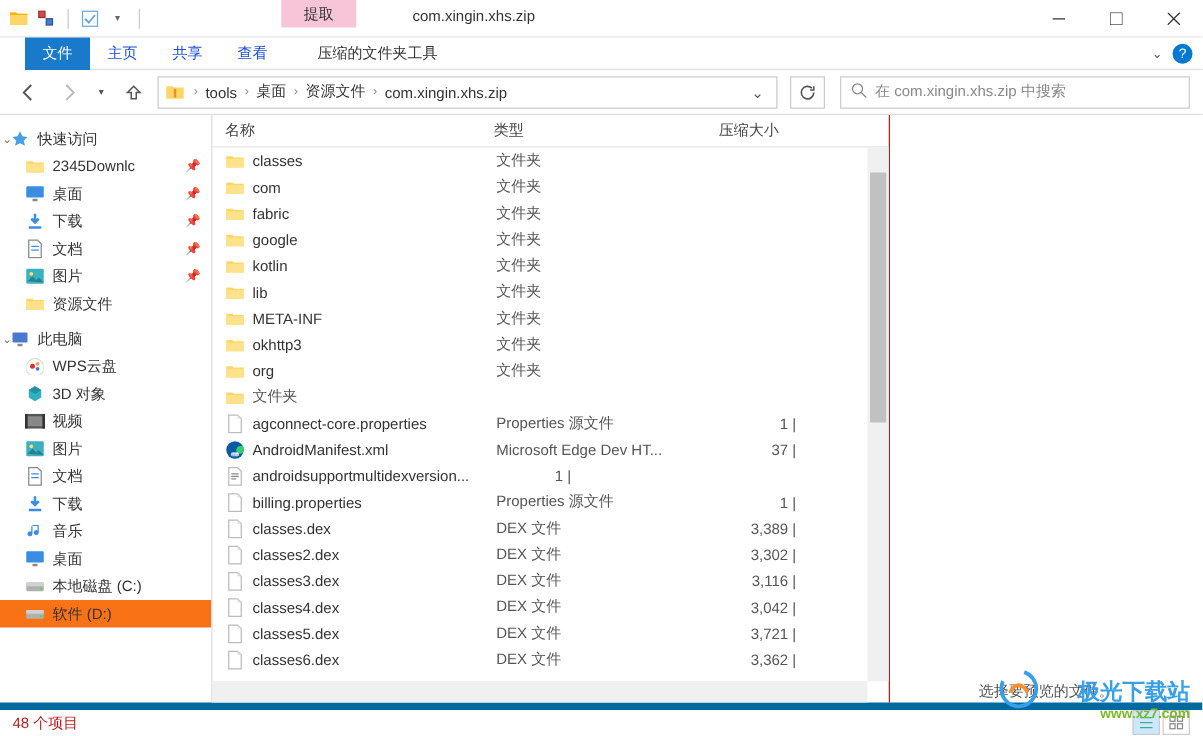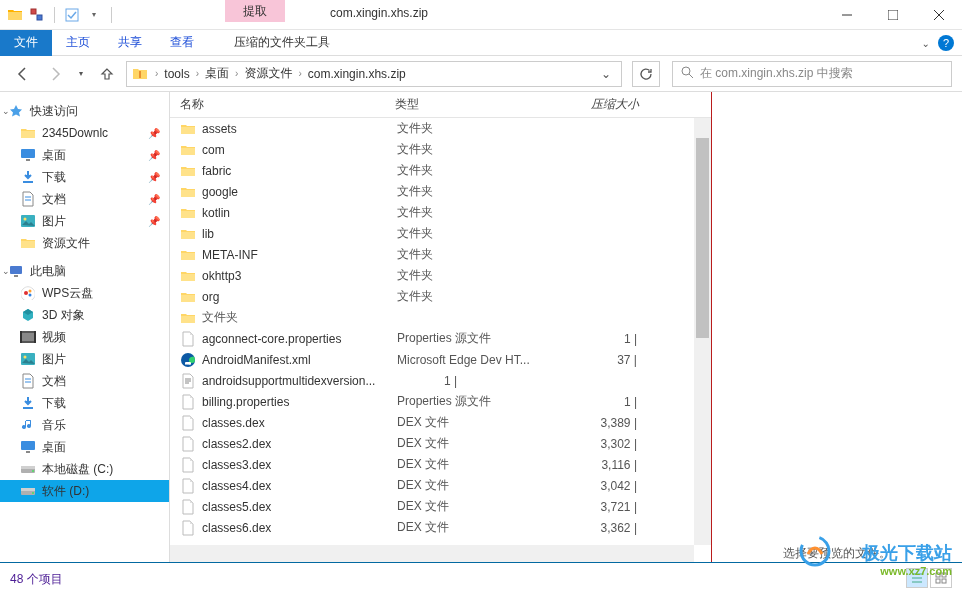--- a/index.html
+++ b/index.html
@@ -9,21 +9,21 @@
 .titlebar { height: 30px; display: flex; align-items: center; background: #fff; border-bottom: 1px solid #e5e5e5; position: relative; }
 .titlebar-left { display: flex; align-items: center; gap: 4px; padding-left: 6px; }
 .qat-icon { width: 18px; height: 18px; display: flex; align-items: center; justify-content: center; }
 .qat-sep { width: 1px; height: 16px; background: #ccc; margin: 0 4px; }
 .context-tab { position: absolute; left: 225px; top: 0; height: 22px; padding: 0 18px; background: #f8c5d8; color: #333; font-size: 12px; display: flex; align-items: center; }
 .title-text { position: absolute; left: 330px; top: 6px; font-size: 12px; color: #333; }
 .win-controls { position: absolute; right: 0; top: 0; display: flex; }
 .win-btn { width: 46px; height: 30px; display: flex; align-items: center; justify-content: center; cursor: pointer; }
 
 
-.ribbon { height: 26px; display: flex; align-items: center; border-bottom: 1px solid #ddd; position: relative; }
+.ribbon { height: 26px; display: flex; align-items: center; border-bottom: 1px solid #ddd; position: relative; margin-left: 20px; }
 .ribbon-file { background: #1979ca; color: #fff; padding: 0 14px; height: 26px; display: flex; align-items: center; font-size: 12px; }
 .ribbon-tab { padding: 0 14px; height: 26px; display: flex; align-items: center; font-size: 12px; color: #1d4ed8; cursor: pointer; }
 .ribbon-context { padding: 0 14px; height: 26px; display: flex; align-items: center; font-size: 12px; color: #333; }
 .ribbon-right { position: absolute; right: 8px; top: 0; display: flex; align-items: center; height: 26px; gap: 8px; }
 .help-circle { width: 16px; height: 16px; border-radius: 50%; background: #0078d4; color: #fff; display: flex; align-items: center; justify-content: center; font-size: 11px; }
 
 
 .navbar { height: 36px; display: flex; align-items: center; padding: 4px 10px; gap: 6px; border-bottom: 1px solid #ddd; }
 .nav-btn { width: 26px; height: 26px; display: flex; align-items: center; justify-content: center; color: #555; cursor: pointer; }
 .nav-btn.disabled { color: #bbb; }
@@ -36,46 +36,46 @@
 .refresh-btn { width: 28px; height: 26px; border: 1px solid #ccc; display: flex; align-items: center; justify-content: center; margin-left: 4px; }
 .search-box { width: 280px; height: 26px; border: 1px solid #ccc; display: flex; align-items: center; padding: 0 8px; margin-left: 6px; color: #888; }
 .search-box .sicon { margin-right: 6px; }
 
 
 .main { display: flex; height: 470px; }
 .sidebar { width: 170px; border-right: 1px solid #ddd; overflow-y: auto; padding-top: 8px; }
 .sb-group { margin-bottom: 6px; }
 .sb-item { display: flex; align-items: center; height: 22px; padding-left: 20px; font-size: 12px; color: #333; cursor: pointer; position: relative; }
 .sb-item.header { padding-left: 8px; font-weight: normal; }
-.sb-item.selected { background: #0ea5e9; }
+.sb-item.selected { background: #f97316; }
 .sb-icon { width: 16px; height: 16px; margin-right: 6px; display: flex; align-items: center; justify-content: center; }
 .pin-icon { position: absolute; right: 8px; color: #888; font-size: 10px; }
 .sb-expand { position: absolute; left: 2px; font-size: 9px; color: #666; }
 
 
 .filelist { flex: 1; display: flex; flex-direction: column; border-right: 1px solid #b91c1c; position: relative; }
 .col-headers { height: 26px; display: flex; align-items: center; border-bottom: 1px solid #e5e5e5; padding-left: 10px; font-size: 12px; color: #444; }
 .col-name { width: 215px; }
 .col-type { width: 180px; }
-.col-size { width: 80px; text-align: center; font-style: italic; }
+.col-size { width: 80px; text-align: left; }
 .file-rows { flex: 1; overflow-y: auto; overflow-x: hidden; }
 .file-row { height: 21px; display: flex; align-items: center; padding-left: 10px; font-size: 12px; color: #333; cursor: pointer; }
 .fr-icon { width: 16px; height: 16px; margin-right: 6px; display: flex; align-items: center; justify-content: center; }
 .fr-name { width: 195px; white-space: nowrap; overflow: hidden; text-overflow: ellipsis; }
 .fr-type { width: 180px; color: #555; white-space: nowrap; overflow: hidden; text-overflow: ellipsis; }
 .fr-size { width: 60px; text-align: right; color: #555; }
 .scroll-v { position: absolute; right: 0; top: 26px; bottom: 17px; width: 17px; background: #f0f0f0; }
 .scroll-thumb { position: absolute; left: 2px; right: 2px; top: 20px; height: 200px; background: #c1c1c1; }
 .scroll-h { position: absolute; left: 0; right: 17px; bottom: 0; height: 17px; background: #f0f0f0; }
 
 
 .preview { width: 250px; display: flex; align-items: flex-end; justify-content: center; color: #555; font-size: 12px; }
 
 
-.statusbar { height: 26px; border-top: 1px solid #0369a1; display: flex; align-items: flex-end; padding: 0 10px; font-size: 12px; color: #4c1d95; justify-content: space-between; }
+.statusbar { height: 26px; border-top: 6px solid #0369a1; display: flex; align-items: center; padding: 0 10px; font-size: 12px; color: #b91c1c; justify-content: space-between; }
 .status-right { display: flex; gap: 2px; }
 .view-btn { width: 22px; height: 20px; border: 1px solid #ccc; display: flex; align-items: center; justify-content: center; }
 .view-btn.active { background: #cce8ff; }
 
 
 .watermark { position: absolute; right: 10px; bottom: 12px; font-size: 18px; font-weight: bold; }
 .wm1 { color: #39a0e8; }
 .wm2 { color: #7ab929; font-size: 11px; display: block; text-align: right; }
 .wm-logo { position: absolute; right: 130px; bottom: 18px; }
 
@@ -393,21 +393,21 @@
       <div class="col-size">压缩大小</div>
     </div>
     <div class="file-rows" id="file-rows">
         <div class="file-row">
           <span class="fr-icon">
             <svg class="folder-svg" viewBox="0 0 16 14">
               <path fill="#ffd666" d="M1 3h5l1 1h8v8H1z"></path>
               <path fill="#ffe28a" d="M1 5h14v7H1z"></path>
             </svg>
           </span>
-          <span class="fr-name">assets</span>
+          <span class="fr-name">classes</span>
           <span class="fr-type">文件夹</span>
           <span class="fr-size"></span>
         </div>
         <div class="file-row">
           <span class="fr-icon">
             <svg class="folder-svg" viewBox="0 0 16 14">
               <path fill="#ffd666" d="M1 3h5l1 1h8v8H1z"></path>
               <path fill="#ffe28a" d="M1 5h14v7H1z"></path>
             </svg>
           </span>

